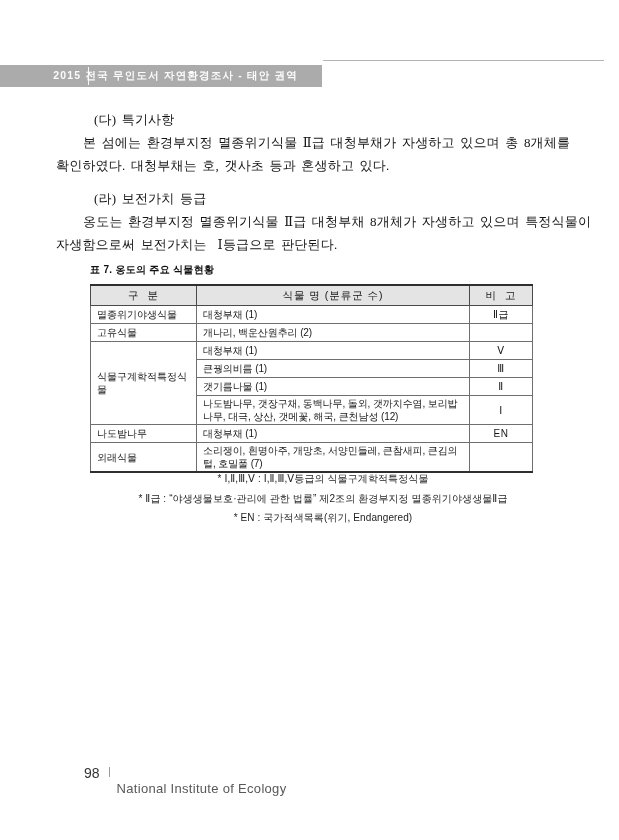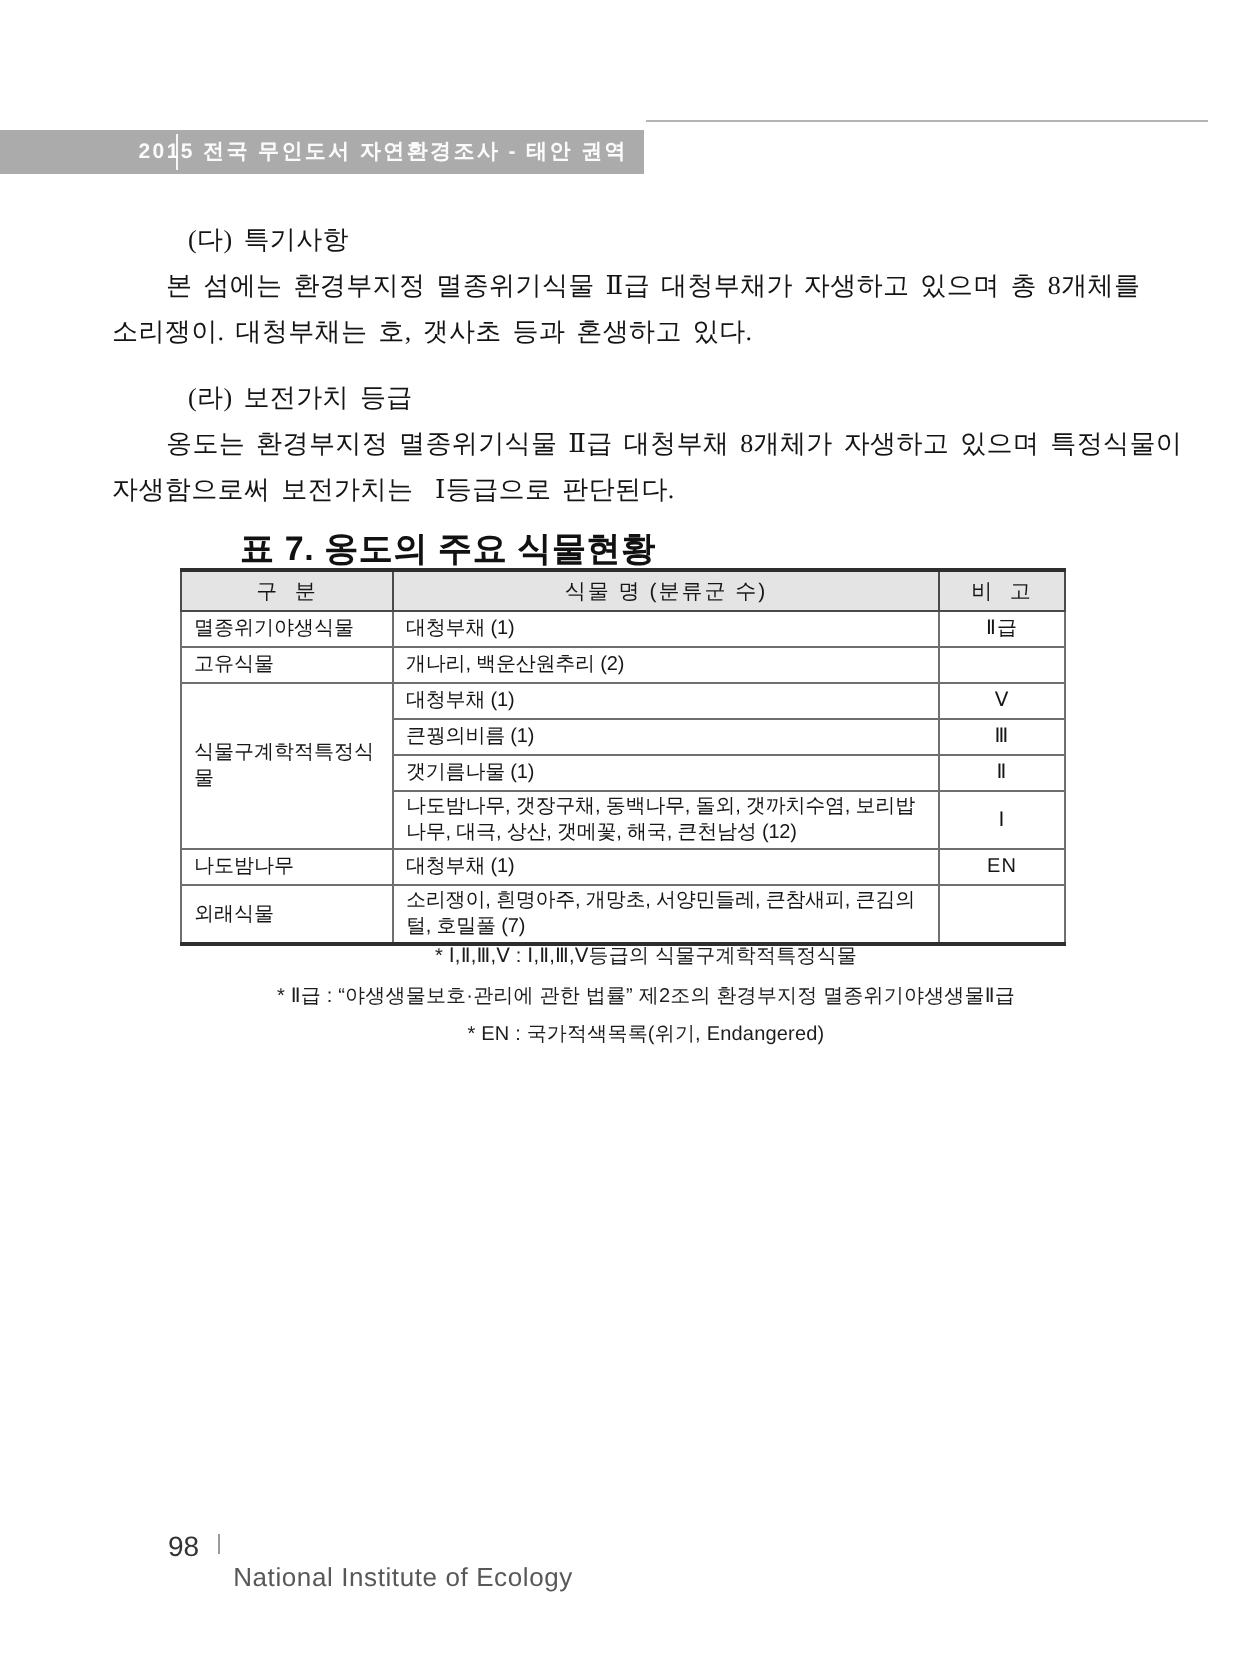--- a/index.html
+++ b/index.html
@@ -11,21 +11,21 @@
 
   
   .header-rule {
     position:absolute; top:60px; left:323px; width:281px; height:1px;
     background:#b4b4b4;
   }
   .header-bar {
     position:absolute; top:65px; left:0; width:322px; height:22px;
     background:var(--header-bar,#ababab);
     display:flex; align-items:center; justify-content:flex-end;
-    padding-right:8px; box-sizing:border-box;
+    padding-right:24px; box-sizing:border-box;
   }
   .header-divider {
     position:absolute; left:88px; top:2px; bottom:2px; width:1px;
     background:rgba(255,255,255,.9);
   }
   .header-title {
     color:#fbfbfb; font-size:10.5px; font-weight:bold; letter-spacing:1.2px;
     white-space:pre;
   }
 
@@ -37,21 +37,21 @@
   }
   .content .line { white-space:pre; word-spacing:2px; letter-spacing:0.2px; }
   .section-heading { padding-left:38px; }
   .first-line { padding-left:27px; }
   .cont-line { padding-left:0; }
   .section-gap { height:10px; }
 
   
   .table-caption {
     position:absolute; top:263px; left:90px;
-    font-size:17px; font-weight:bold; letter-spacing:0.3px; color:#111;margin-left:30px;
+    font-size:10px; font-weight:bold; letter-spacing:0.3px; color:#111;
   }
   table.plants {
     position:absolute; top:284px; left:90px; width:442px;
     border-collapse:collapse; table-layout:fixed;
     font-size:10px; color:#161616;
     border-top:2px solid #2e2e2e; border-bottom:2px solid #2e2e2e;
     border-left:1px solid #4a4a4a; border-right:1px solid #4a4a4a;
   }
   table.plants col.c1 { width:106px; }
   table.plants col.c2 { width:273px; }
@@ -96,21 +96,21 @@
   <div class="header-rule"></div>
 
   <div class="header-bar">
     <span class="header-divider"></span>
     <span class="header-title">2015 전국 무인도서 자연환경조사 - 태안 권역</span>
   </div>
 
   <div class="content">
     <div class="line section-heading">(다) 특기사항</div>
     <div class="line first-line">본 섬에는 환경부지정 멸종위기식물 Ⅱ급 대청부채가 자생하고 있으며 총 8개체를</div>
-    <div class="line cont-line">소리쟁이. 대청부채는 호, 갯사초 등과 혼생하고 있다.</div>
+    <div class="line cont-line">확인하였다. 대청부채는 호, 갯사초 등과 혼생하고 있다.</div>
 
     <div class="section-gap"></div>
 
     <div class="line section-heading">(라) 보전가치 등급</div>
     <div class="line first-line">옹도는 환경부지정 멸종위기식물 Ⅱ급 대청부채 8개체가 자생하고 있으며 특정식물이</div>
     <div class="line cont-line">자생함으로써 보전가치는  Ⅰ등급으로 판단된다.</div>
   </div>
 
   <div class="table-caption">표 7. 옹도의 주요 식물현황</div>
 

